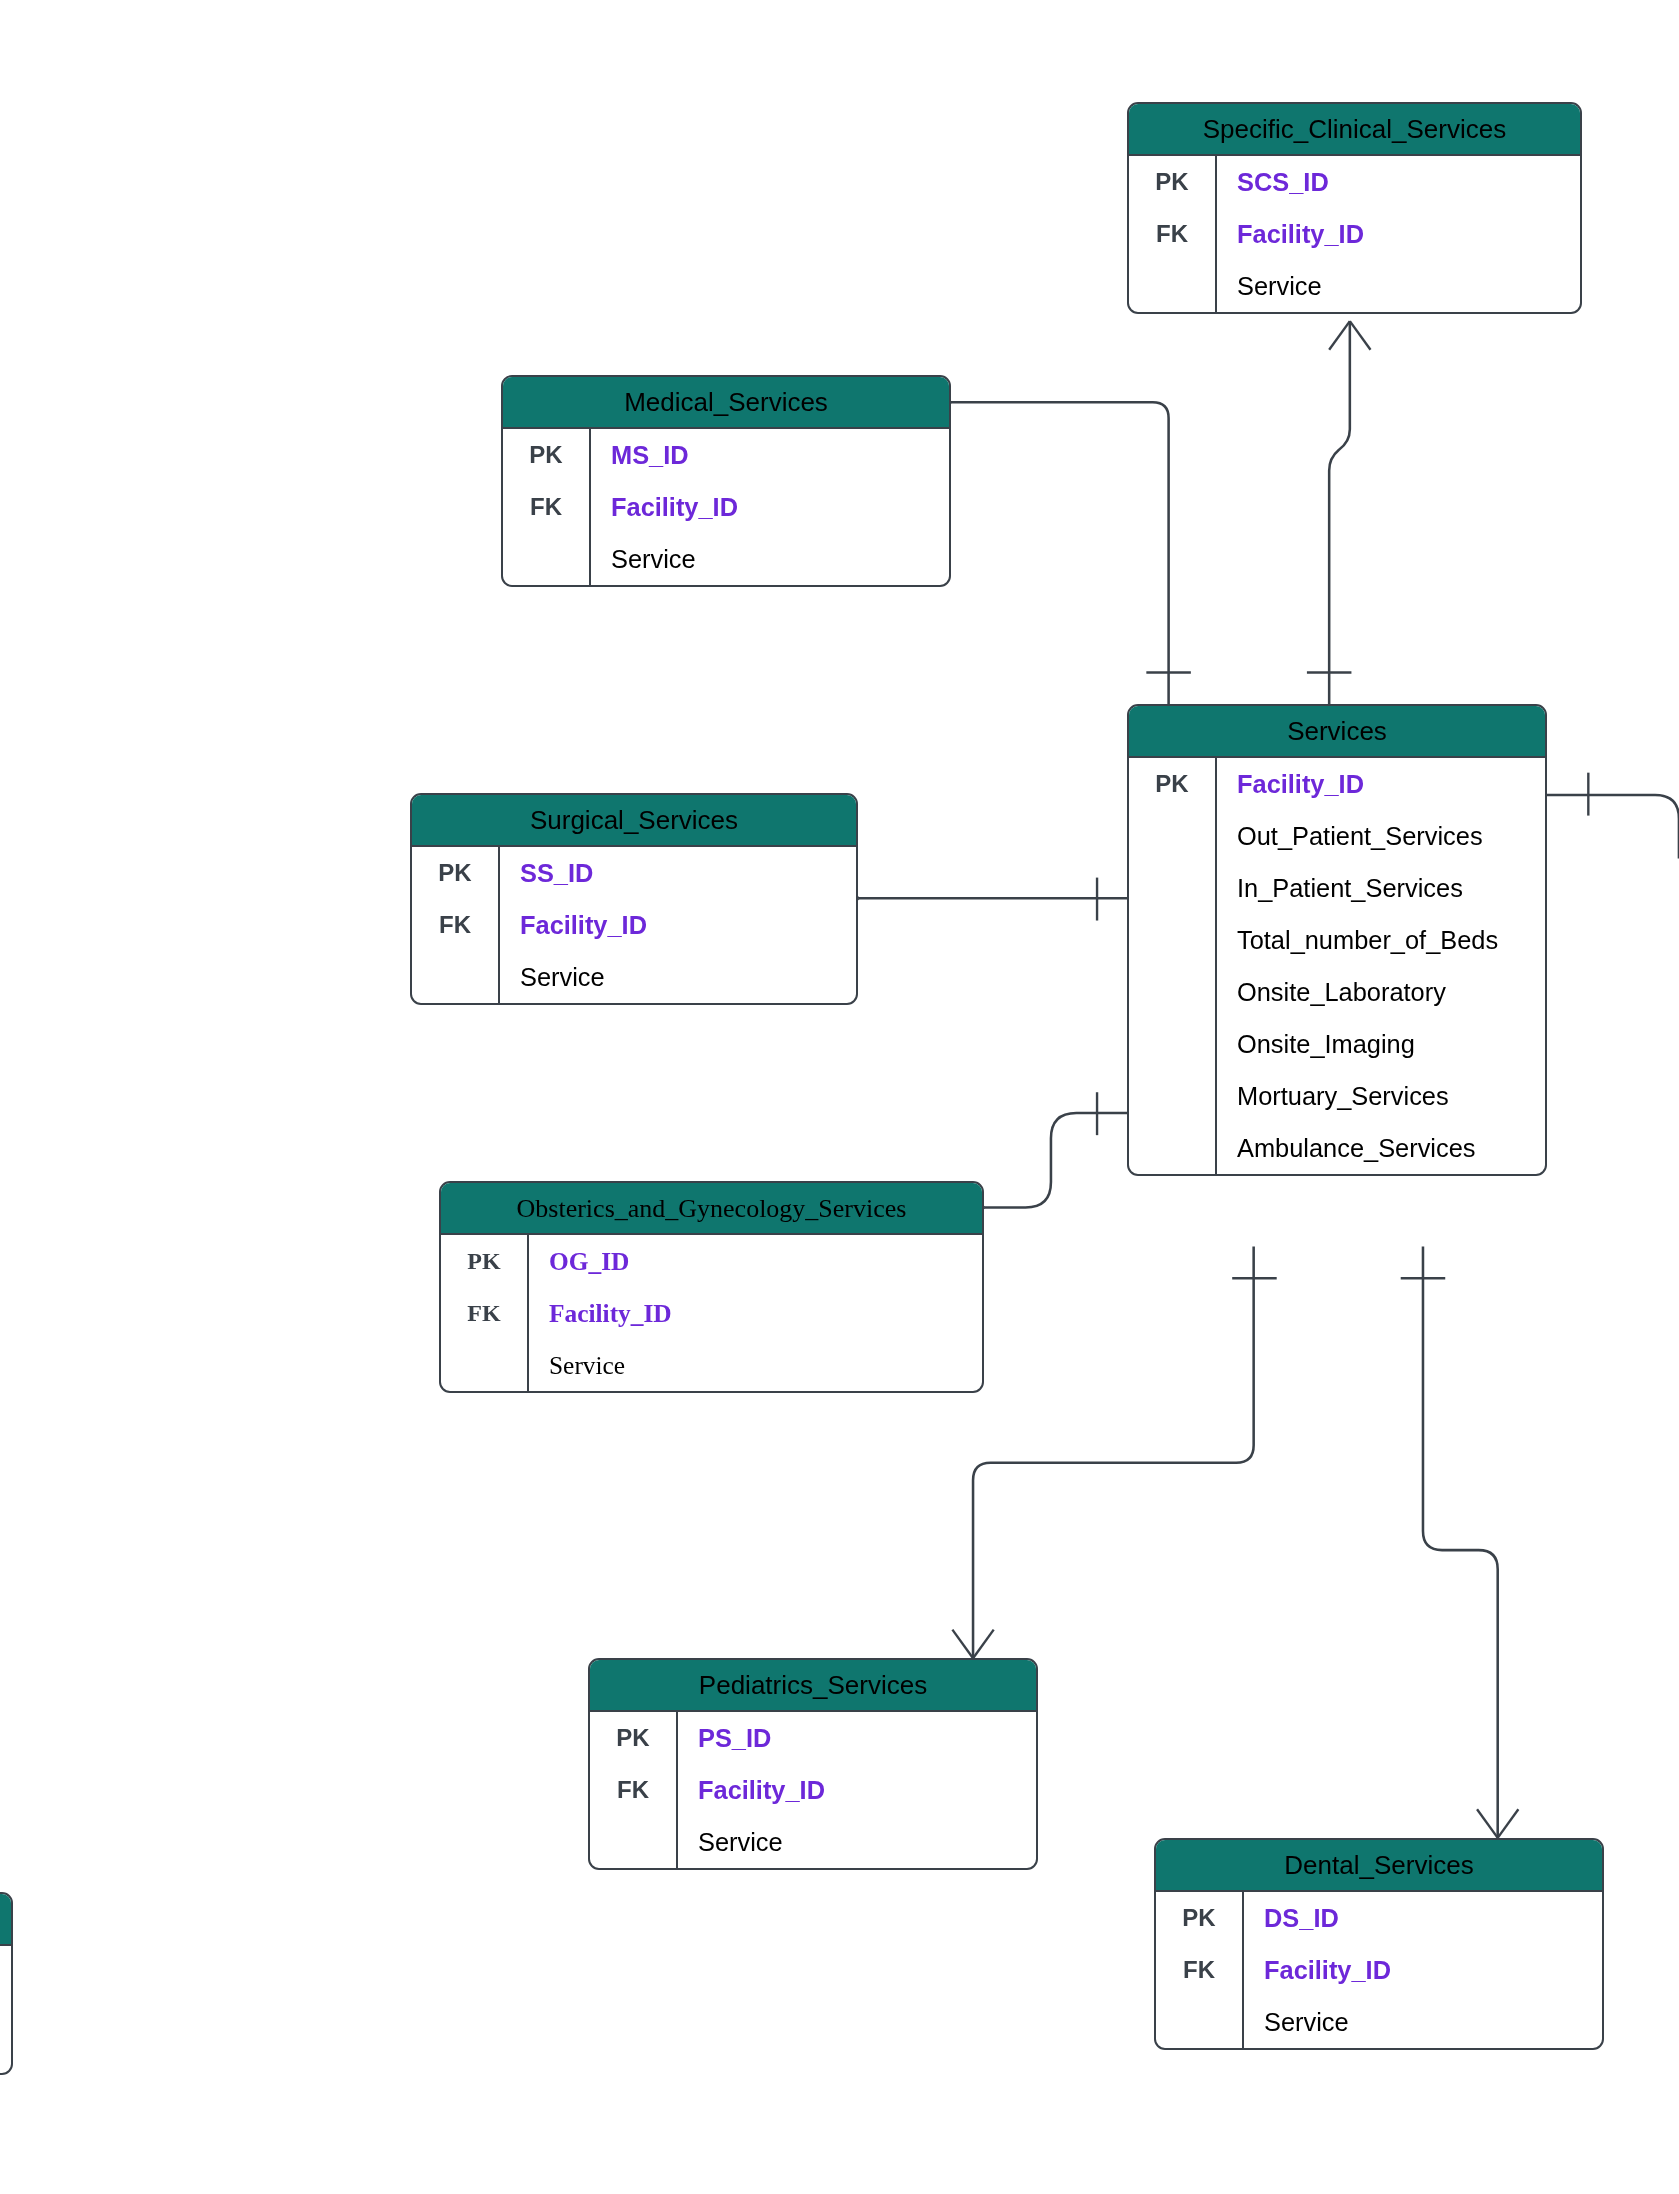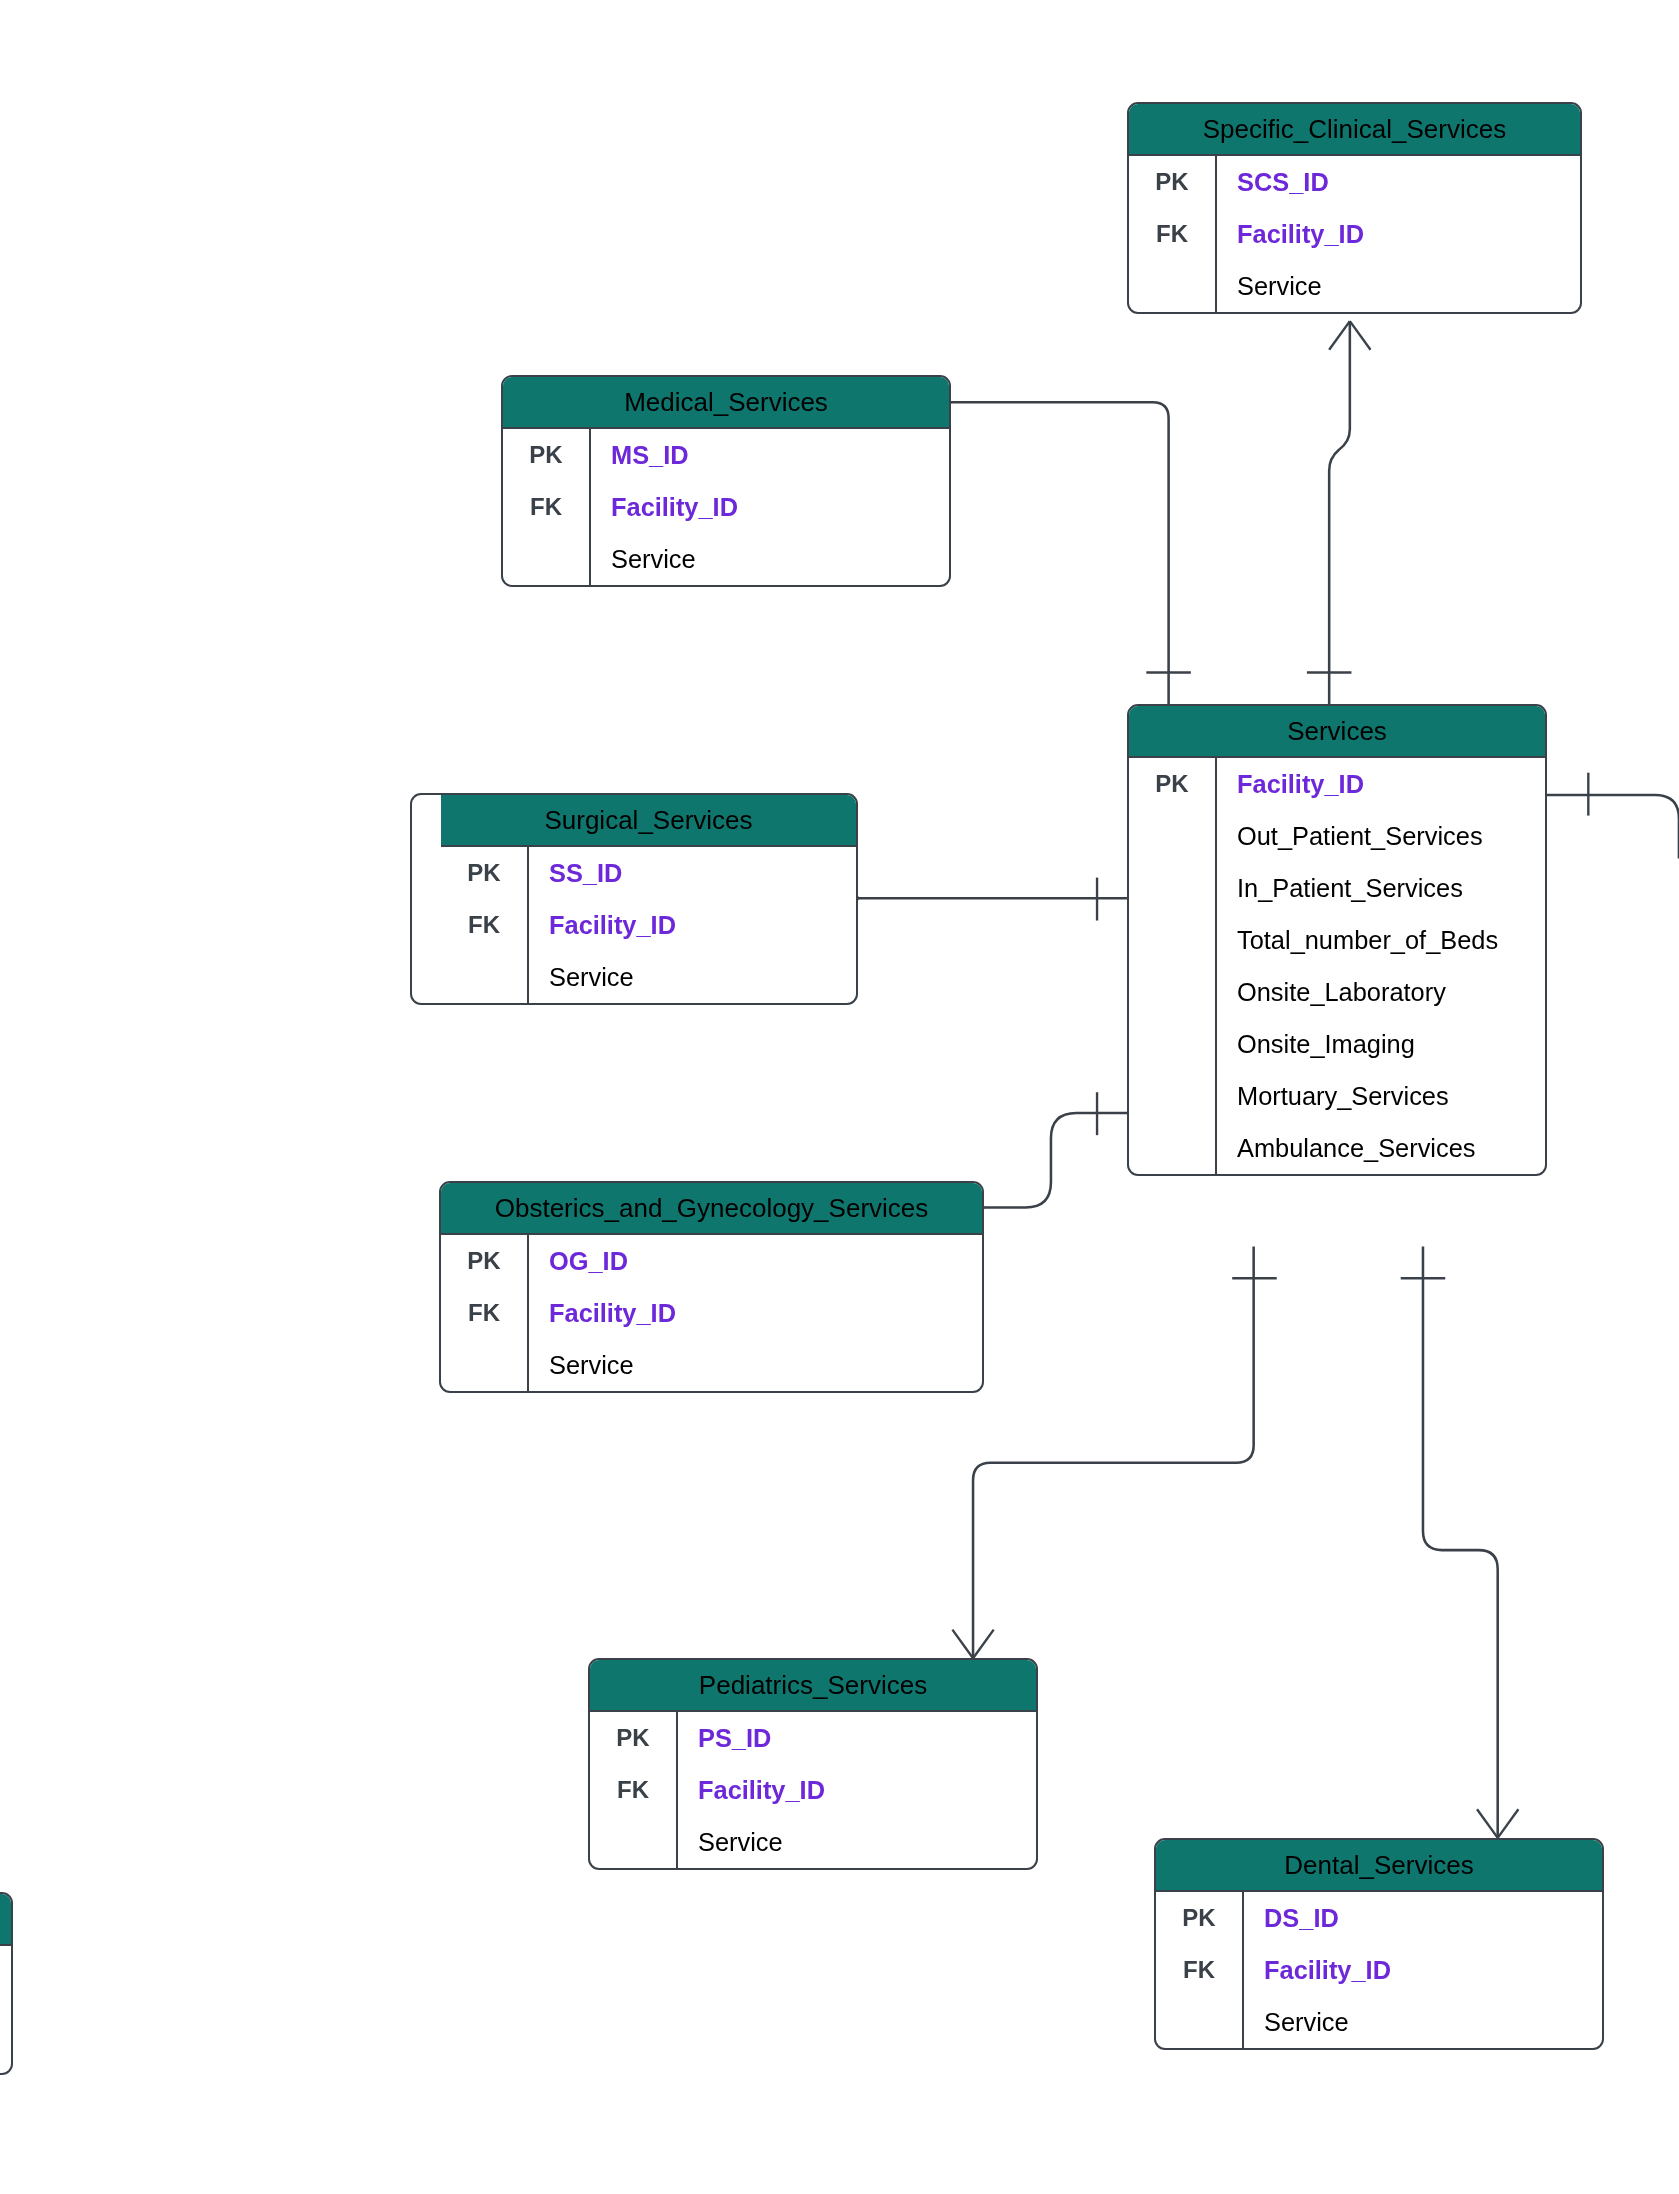--- a/index.html
+++ b/index.html
@@ -232,39 +232,39 @@
           <div class="attr-row">
             <div class="attr-key" style="width: 86px;"></div>
             <div class="attr-name">Mortuary_Services</div>
           </div>
           <div class="attr-row">
             <div class="attr-key" style="width: 86px;"></div>
             <div class="attr-name">Ambulance_Services</div>
           </div>
         </div>
       </div>
-      <div class="entity" style="left: 410px; top: 793px; width: 448px; padding-left: 29px;">
+      <div class="entity" style="left: 410px; top: 793px; width: 448px;">
         <div class="entity-header">Surgical_Services</div>
         <div class="entity-body">
           <div class="col-divider" style="left: 86px;"></div>
           <div class="attr-row">
             <div class="attr-key" style="width: 86px;">PK</div>
             <div class="attr-name is-key">SS_ID</div>
           </div>
           <div class="attr-row">
             <div class="attr-key" style="width: 86px;">FK</div>
             <div class="attr-name is-key">Facility_ID</div>
           </div>
           <div class="attr-row">
             <div class="attr-key" style="width: 86px;"></div>
             <div class="attr-name">Service</div>
           </div>
         </div>
       </div>
-      <div class="entity" style="left: 439px; top: 1181px; width: 545px;">
+      <div class="entity" style="left: 439px; top: 1181px; width: 545px; font-family: Liberation Serif, serif;">
         <div class="entity-header">Obsterics_and_Gynecology_Services</div>
         <div class="entity-body">
           <div class="col-divider" style="left: 86px;"></div>
           <div class="attr-row">
             <div class="attr-key" style="width: 86px;">PK</div>
             <div class="attr-name is-key">OG_ID</div>
           </div>
           <div class="attr-row">
             <div class="attr-key" style="width: 86px;">FK</div>
             <div class="attr-name is-key">Facility_ID</div>

